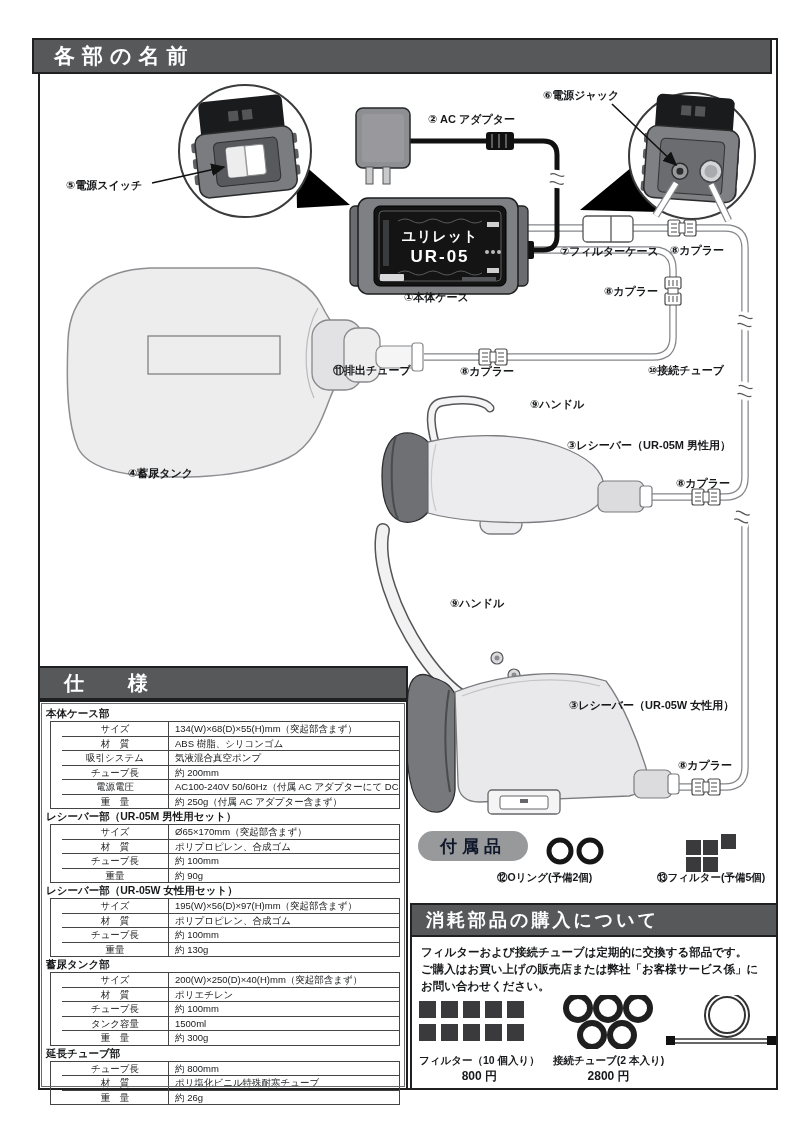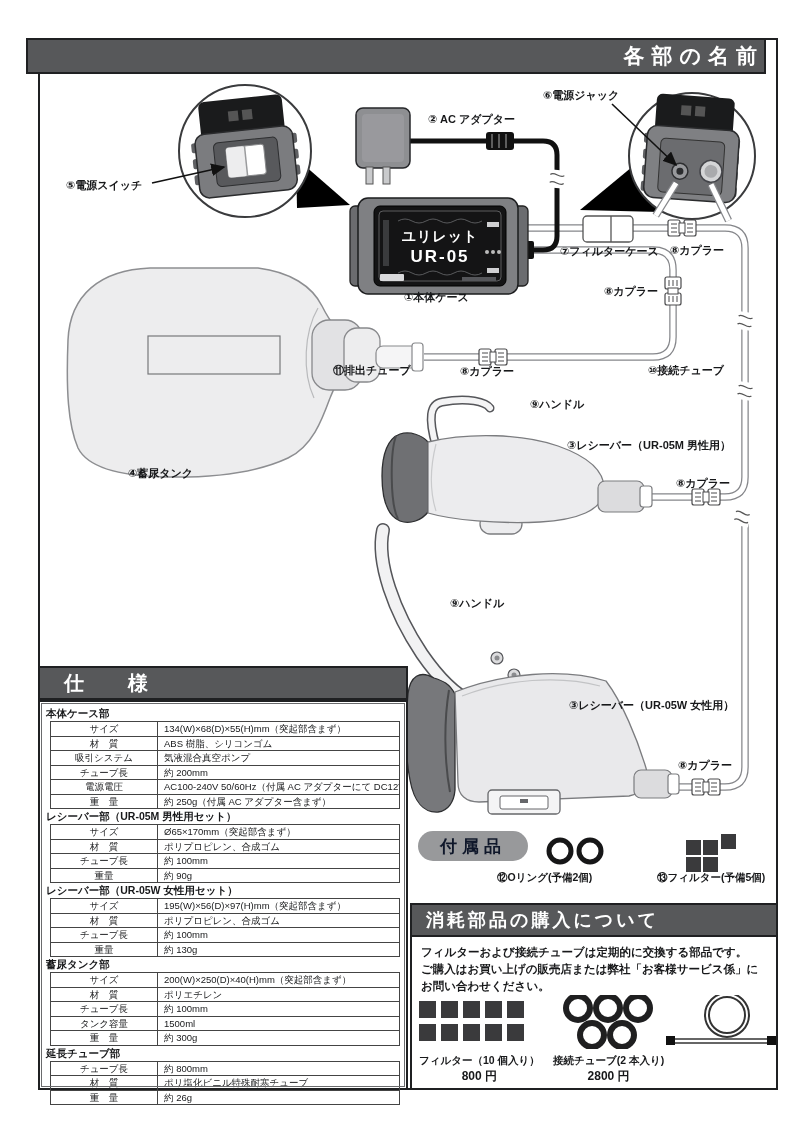--- a/index.html
+++ b/index.html
@@ -2,32 +2,32 @@
 <html><head>
 <meta charset="utf-8">
 <style>
   html,body { margin:0; padding:0; background:#fff; }
   .page { position:relative; width:800px; height:1131px; background:#fff; overflow:hidden;
           font-family:"Liberation Sans","DejaVu Sans",sans-serif; color:#17181a; }
   .frame { position:absolute; left:38px; top:38px; width:740px; height:1052px;
            border:2px solid #1f2022; box-sizing:border-box; }
   .bar { box-sizing:border-box; background:#57585a; border:2px solid #1f2022; color:#fff;
          font-weight:bold; display:flex; align-items:center; }
-  .main-bar { position:absolute; left:26px; top:38px; width:740px; height:36px;
-              font-size:21px; letter-spacing:7px; padding-left:20px;justify-content:flex-end; }
+  .main-bar { position:absolute; left:32px; top:38px; width:740px; height:36px;
+              font-size:21px; letter-spacing:7px; padding-left:20px; }
   .spec-bar { position:absolute; left:38px; top:666px; width:370px; height:34px;
               font-size:20px; letter-spacing:12px; padding-left:24px; }
   .diagram { position:absolute; left:38px; top:74px; }
   .dlabel { position:absolute; font-size:11px; font-weight:bold; white-space:nowrap; }
   .spec-table { position:absolute; left:38px; top:700px; width:370px; height:390px;
                 box-sizing:border-box; border:2px solid #1f2022; padding:4px 5px 0 5px; background:#fff; }
   .spec-table::after { content:""; position:absolute; left:1px; top:1px; right:1px; bottom:1px;
                 border:1px solid #6a6b6d; pointer-events:none; }
   .spec-sec-heading { font-size:10.5px; font-weight:bold; height:15px; line-height:15px; padding-left:1px; }
-  .spec-sec-table { border:1px solid #444; margin-left:5px; margin-right:1px; }
+  .spec-sec-table { border:1px solid #444; margin-left:5px; margin-right:1px;padding-left:11px; }
   .spec-row { display:flex; height:13.5px; }
   .spec-row + .spec-row { border-top:1px solid #444; }
   .cell-k { width:106px; border-right:1px solid #444; text-align:center;
             font-size:9.5px; line-height:13px; white-space:nowrap; overflow:hidden; }
   .cell-v { flex:1; padding-left:6px; font-size:9.5px; line-height:13px;
             white-space:nowrap; overflow:hidden; }
   .pill { position:absolute; left:418px; top:831px; width:110px; height:30px; background:#98999b;
           border-radius:16px; color:#0f172a; font-weight:bold; font-size:17px; letter-spacing:5px;
           display:flex; align-items:center; justify-content:center; }
   .acc-icons { position:absolute; left:536px; top:830px; }

